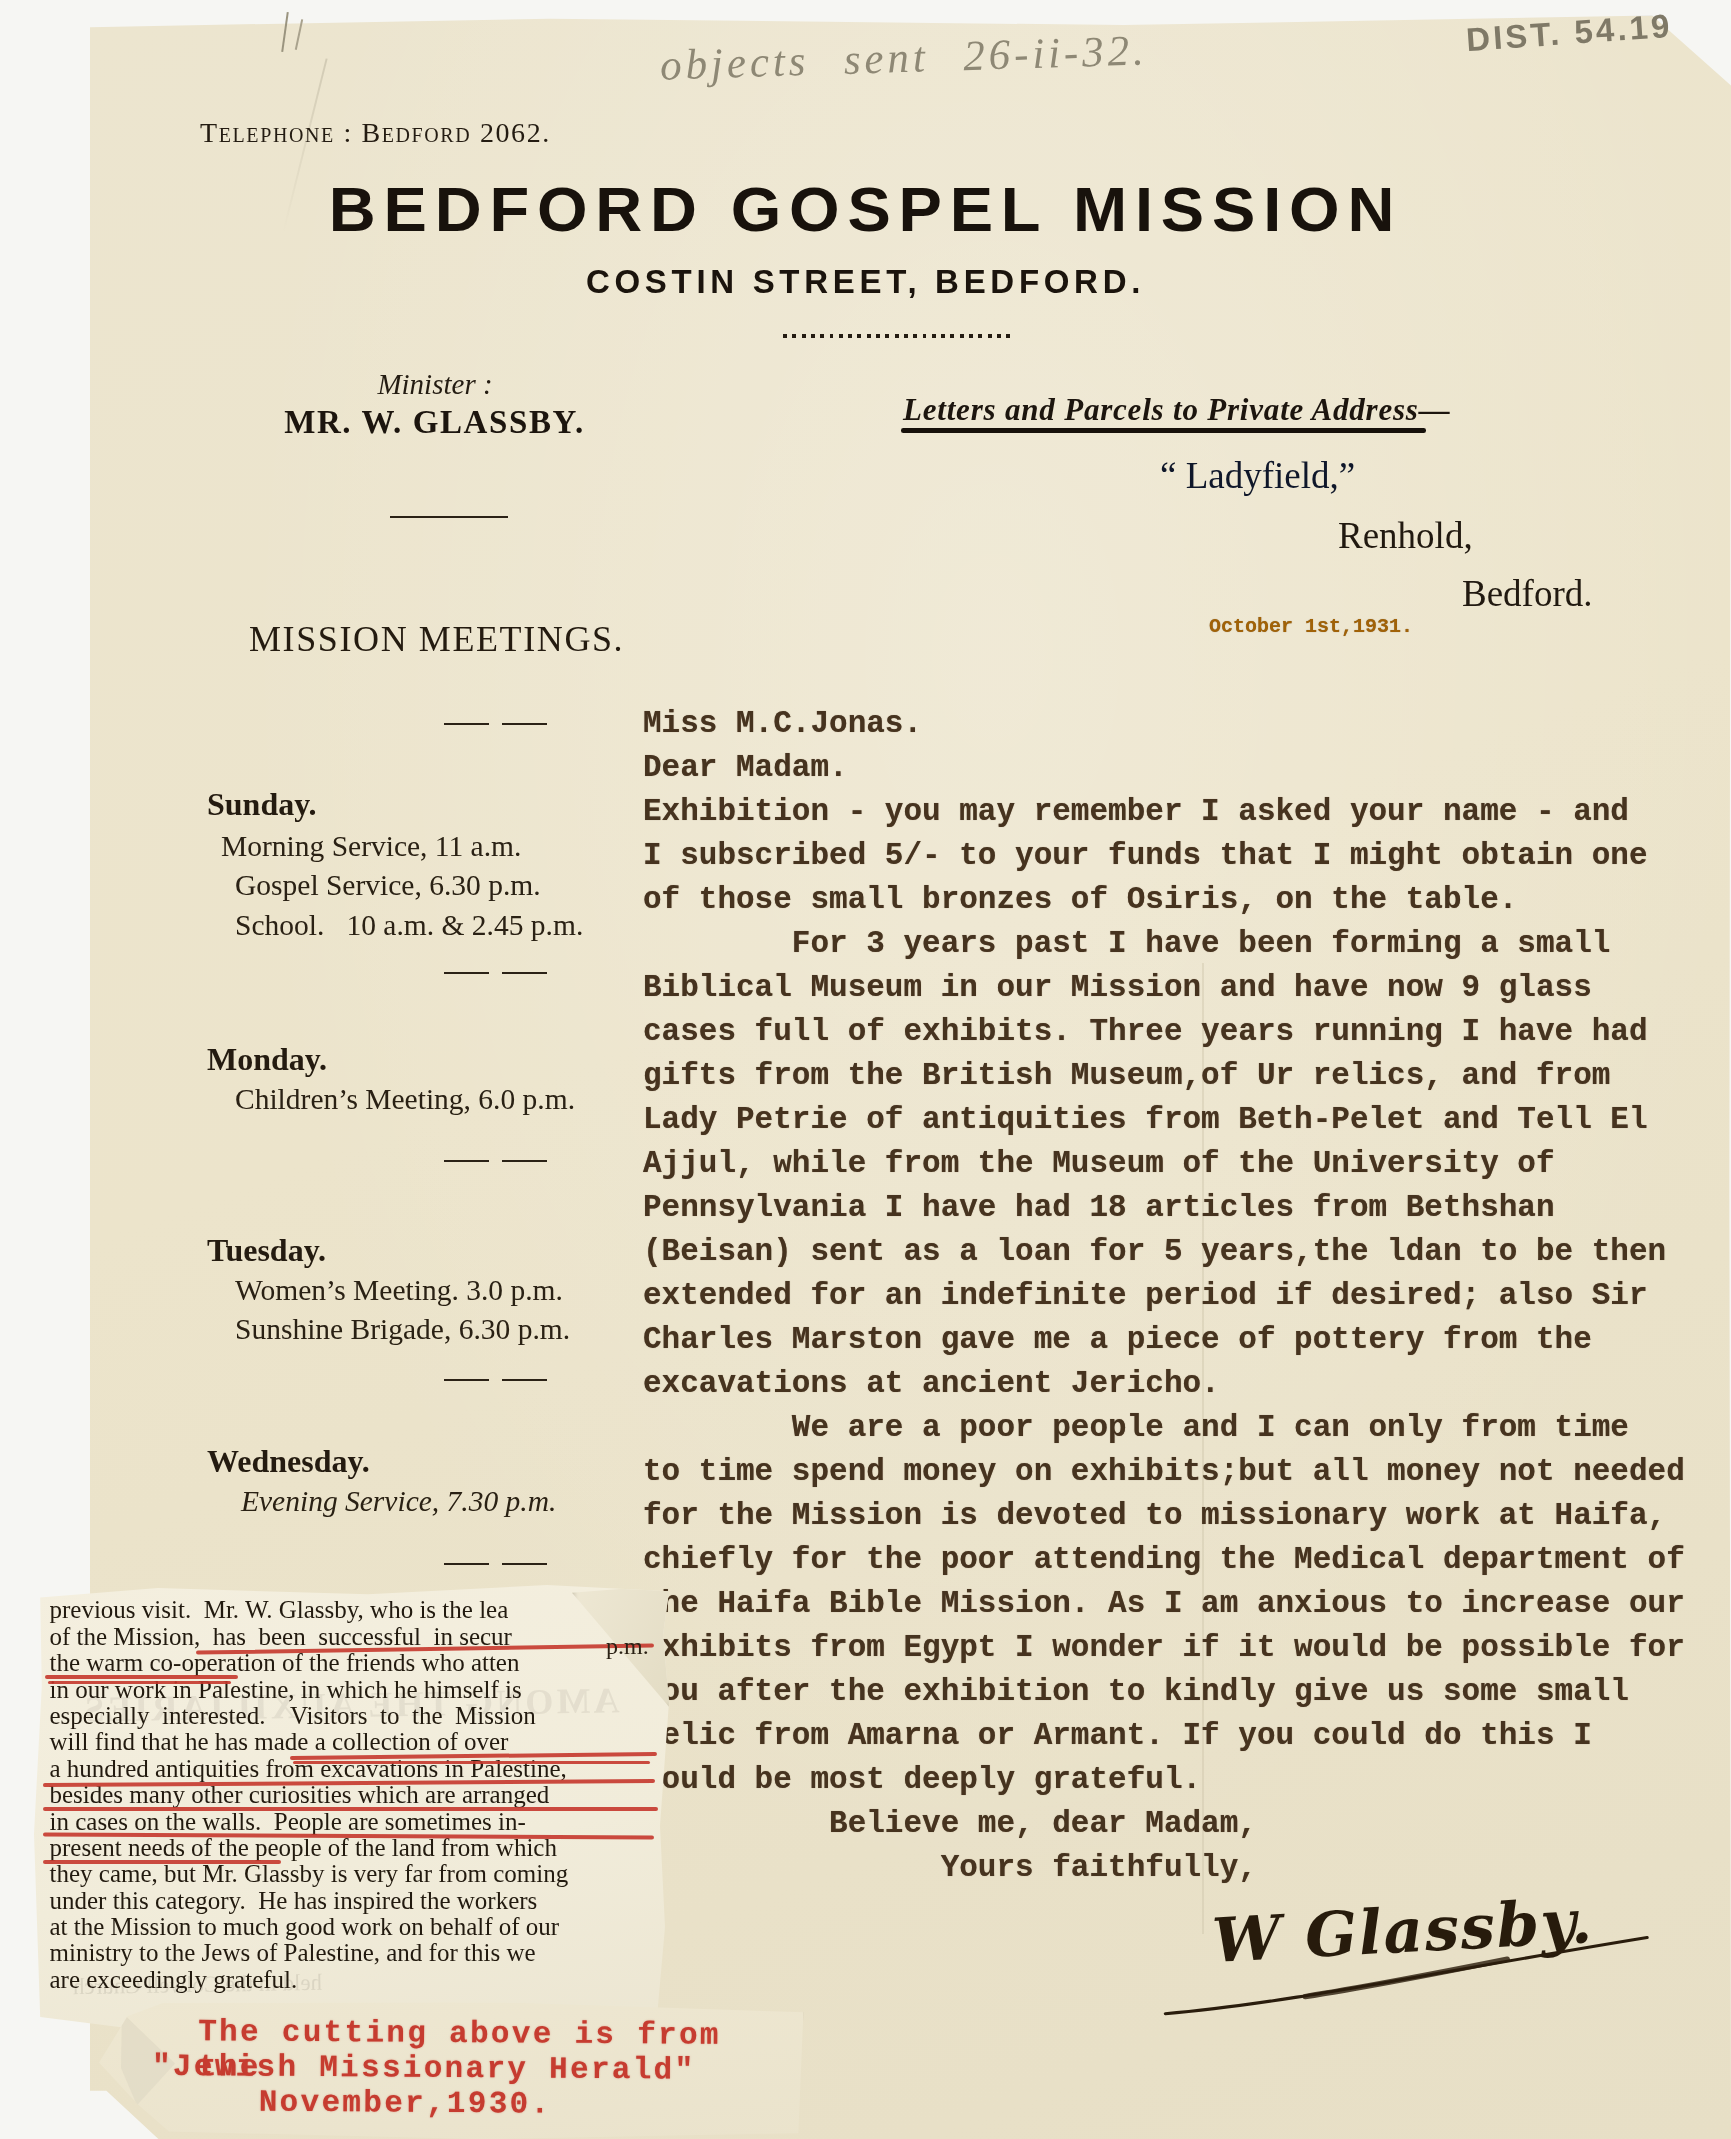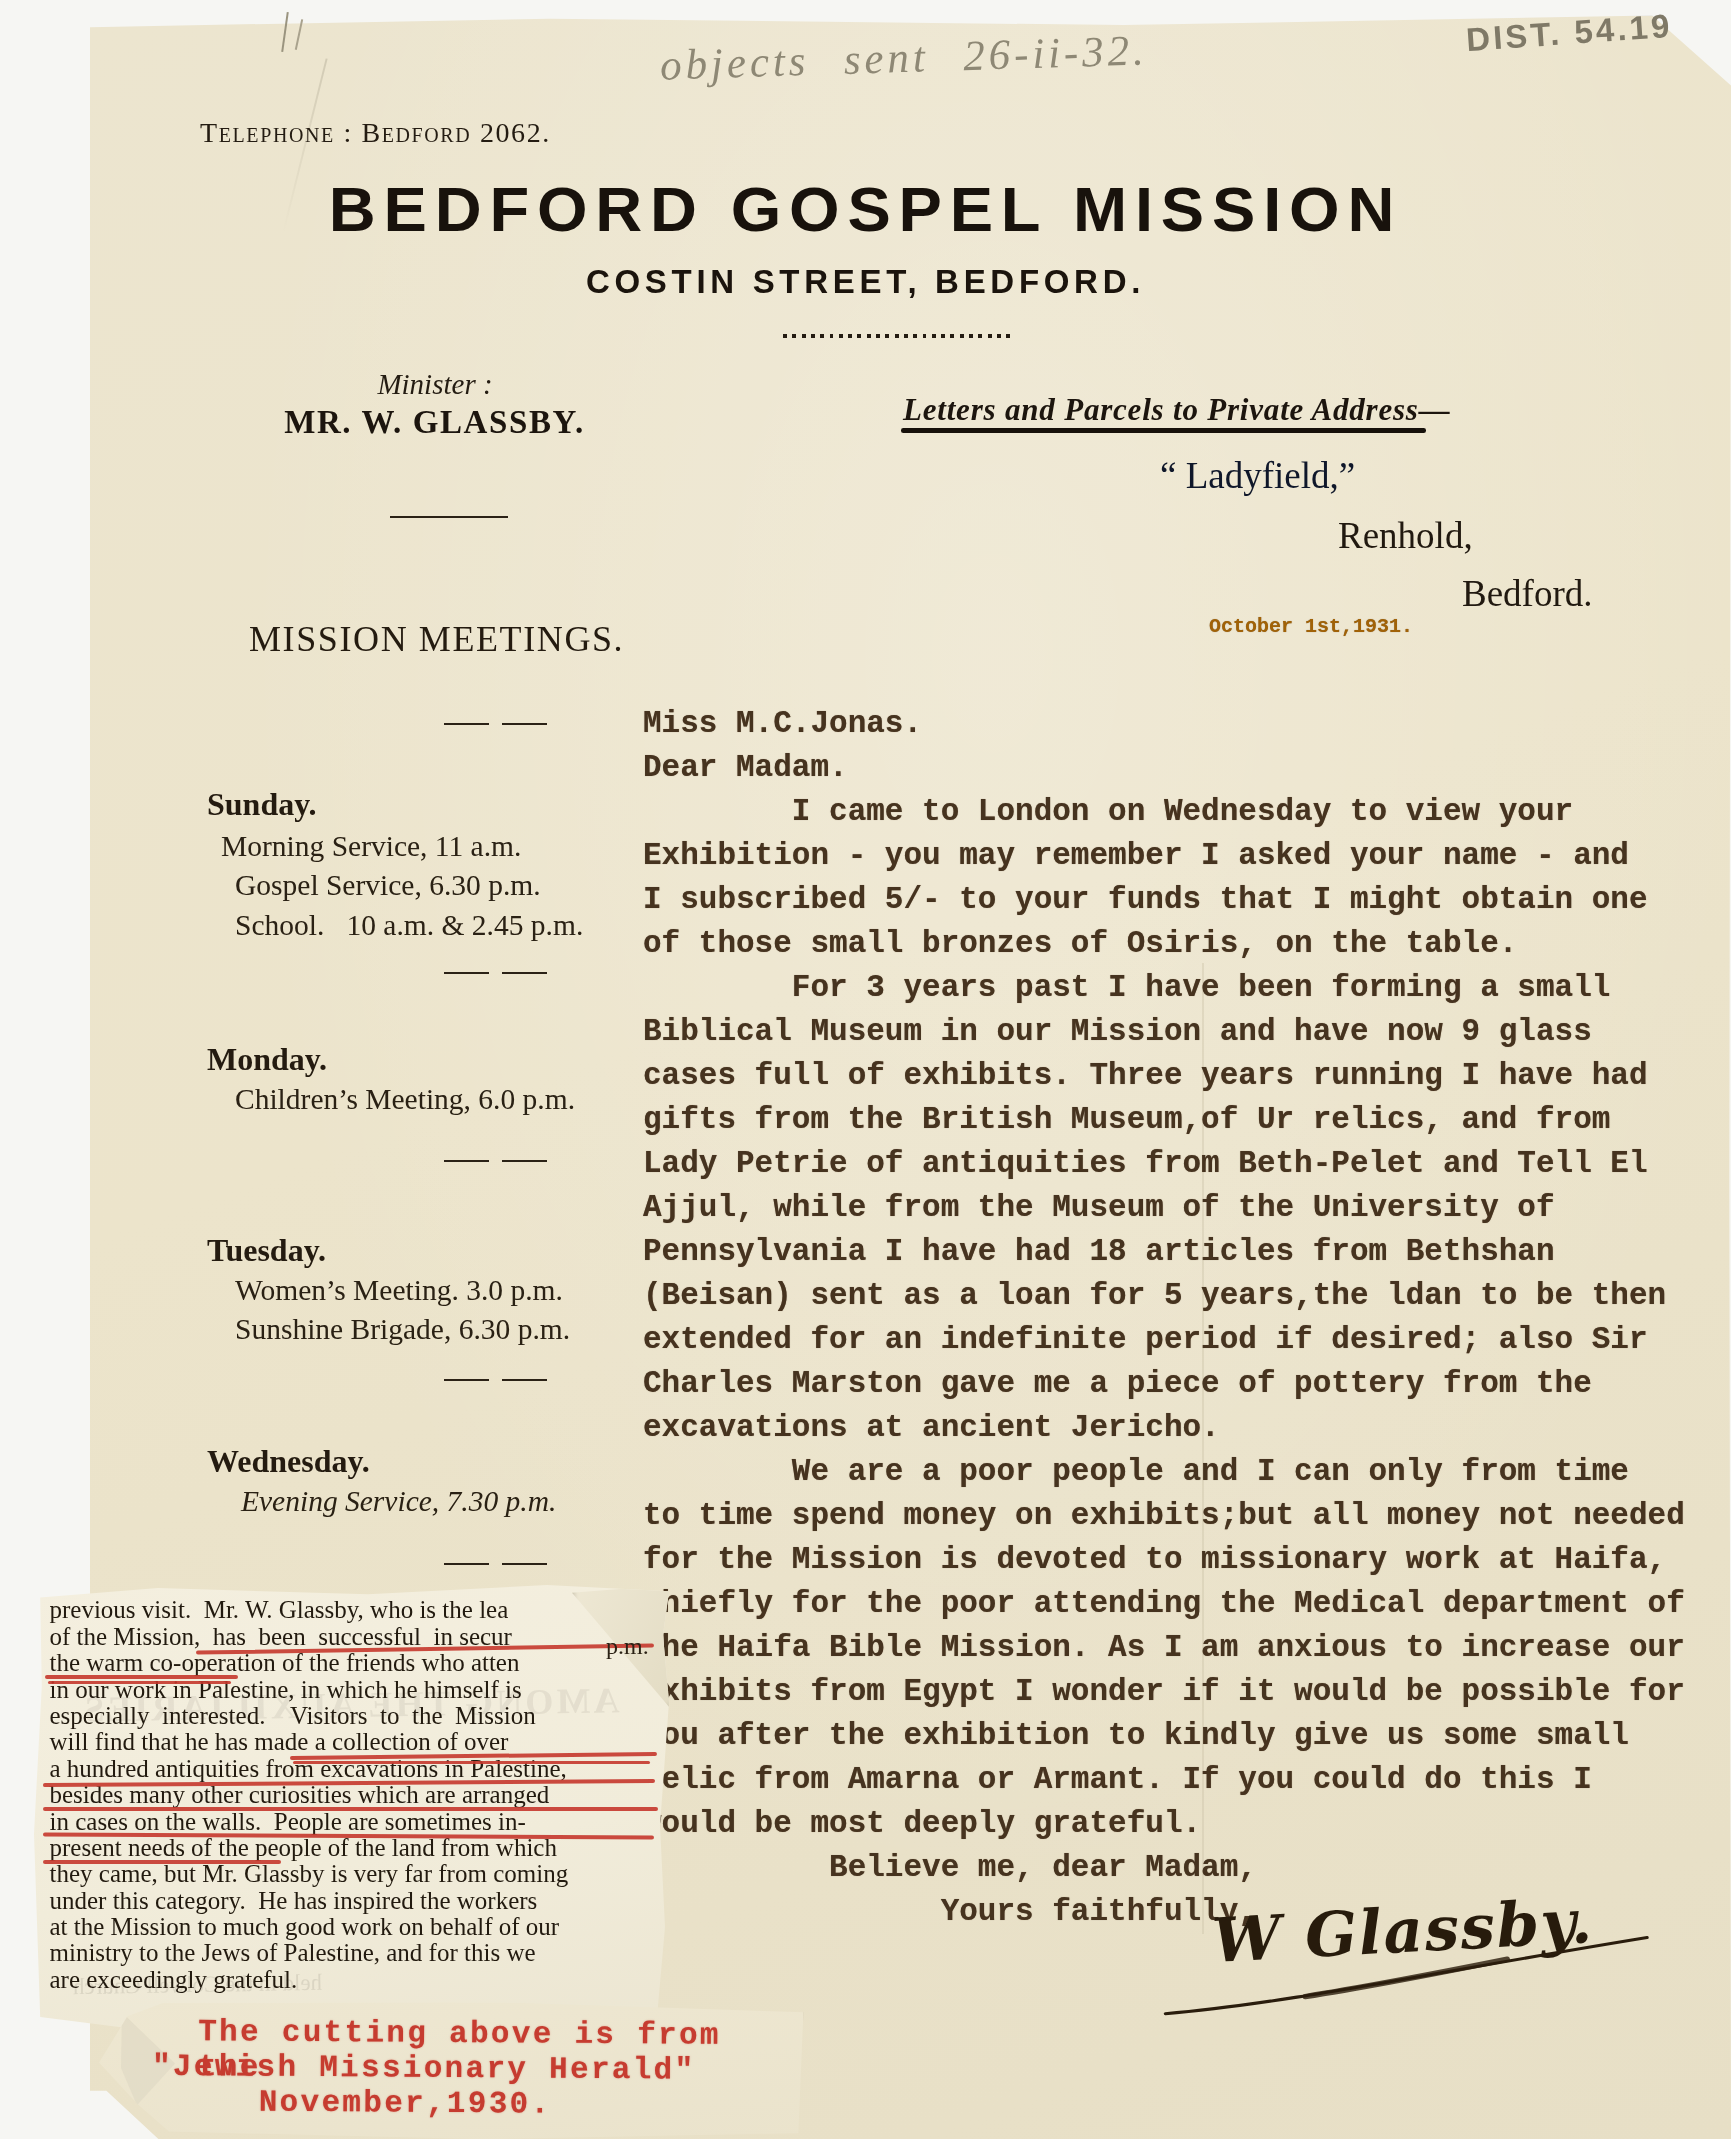--- a/index.html
+++ b/index.html
@@ -131,21 +131,20 @@
 <div class="abs mt serif" style="left:235px;top:1313px;">Sunshine Brigade, 6.30 p.m.</div>
 <div class="abs dashpair" style="left:444px;top:1379px;"></div>
 
 <div class="abs day serif" style="left:207px;top:1443px;">Wednesday.</div>
 <div class="abs mt serif" style="left:241px;top:1485px;font-style:italic;">Evening Service, 7.30 p.m.</div>
 <div class="abs dashpair" style="left:444px;top:1563px;"></div>
 
 <div class="abs typed-body mono">
   <div>Miss M.C.Jonas.</div>
   <div>Dear Madam.</div>
-  <div>        I came to London on Wednesday to view your</div>
   <div>Exhibition - you may remember I asked your name - and</div>
   <div>I subscribed 5/- to your funds that I might obtain one</div>
   <div>of those small bronzes of Osiris, on the table.</div>
   <div>        For 3 years past I have been forming a small</div>
   <div>Biblical Museum in our Mission and have now 9 glass</div>
   <div>cases full of exhibits. Three years running I have had</div>
   <div>gifts from the British Museum,of Ur relics, and from</div>
   <div>Lady Petrie of antiquities from Beth-Pelet and Tell El</div>
   <div>Ajjul, while from the Museum of the University of</div>
   <div>Pennsylvania I have had 18 articles from Bethshan</div>

